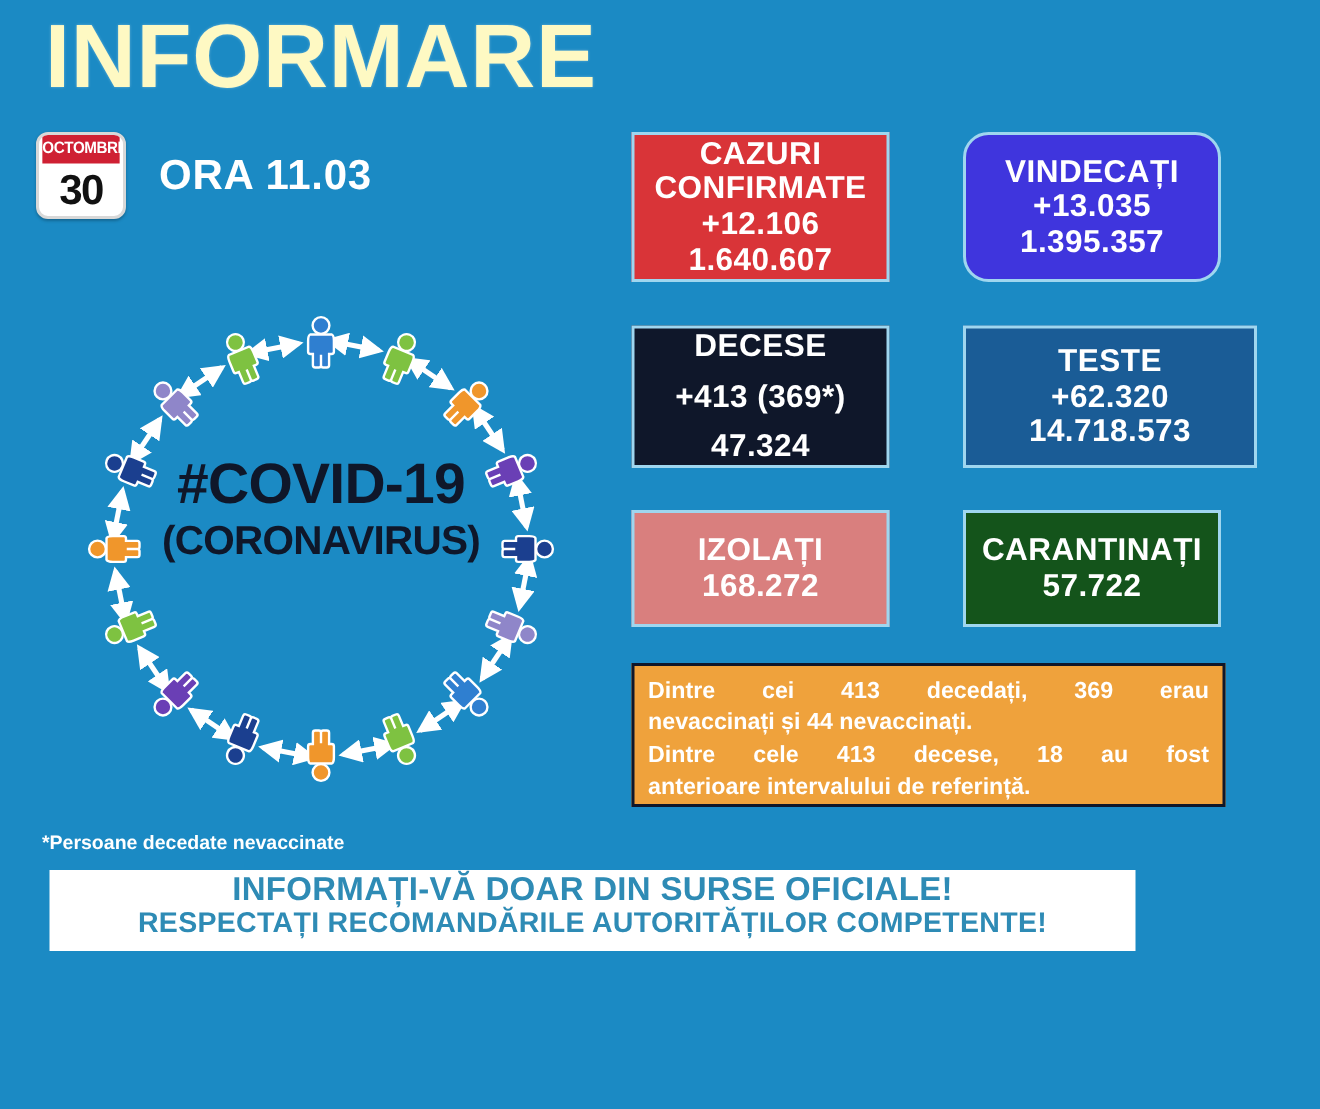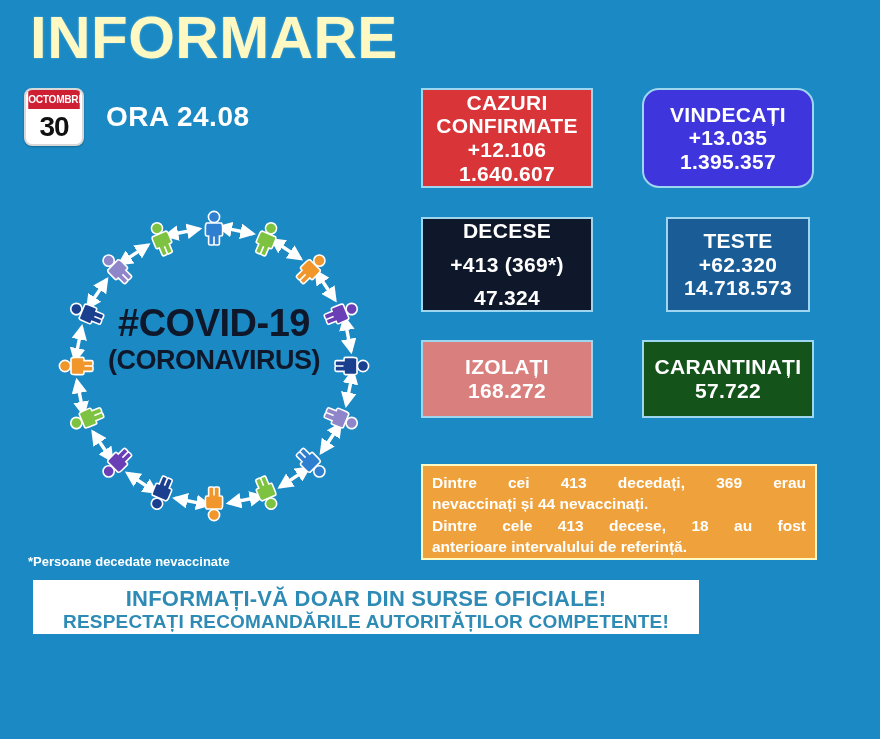--- a/index.html
+++ b/index.html
@@ -59,66 +59,66 @@
     color:#ffffff; text-align:center;
     display:flex; flex-direction:column; justify-content:center;
     line-height:1.12;
   }
   .card .card-label { font-size:21px; font-weight:bold; letter-spacing:0.3px; }
   .card .card-val   { font-size:21px; font-weight:bold; letter-spacing:0.3px; }
 
   #card-cazuri      { left:421px; top:88px;  width:172px; height:100px; background:#d93438; }
   #card-vindecati   { left:642px; top:88px;  width:172px; height:100px; background:#3f35dd; }
   #card-decese      { left:421px; top:217px; width:172px; height:95px;  background:#3d4a57; }
-  #card-teste       { left:642px; top:217px; width:144px; height:95px;  background:#1a5c96;margin-left:24px; }
+  #card-teste       { left:642px; top:217px; width:196px; height:95px;  background:#1a5c96; }
   #card-izolati     { left:421px; top:340px; width:172px; height:78px;  background:#d97f7e; }
   #card-carantinati { left:642px; top:340px; width:172px; height:78px;  background:#14541b; }
 
   
   #note {
-    position:absolute; left:421px; top:464px; width:396px; height:96px;
-    background:#efa23c; border:2px solid #fef9c3;
+    position:absolute; left:421px; top:442px; width:396px; height:96px;
+    background:#efa23c; border:2px solid #0f172a;
     padding:6px 9px 4px 9px;
     color:#ffffff; font-size:15.5px; font-weight:bold;
     line-height:1.38; text-align:justify;
   }
   #note p { margin:0; }
   #note p.last { text-align:left; }
   #note p.just { text-align:justify; text-align-last:justify; }
 
   
   #footnote {
     position:absolute; left:28px; top:554px;
     color:#ffffff; font-size:13px; font-weight:bold;
   }
 
   
   #banner {
-    position:absolute; left:33px; top:580px; width:666px; height:54px;
+    position:absolute; left:33px; top:580px; width:724px; height:54px;
     background:#ffffff;
-    display:flex; flex-direction:column; align-items:center; justify-content:flex-end;
+    display:flex; flex-direction:column; align-items:center; justify-content:flex-start;
     color:#2e8bb5;
   }
   #banner .b1 { font-size:22px; font-weight:bold; letter-spacing:0.2px; line-height:1.15; }
   #banner .b2 { font-size:19px; font-weight:bold; letter-spacing:0.2px; line-height:1.2; }
 
   
   #footer { position:absolute; left:0; top:645px; width:880px; height:94px; }
 </style>
 </head>
 <body style="background: rgb(27, 138, 196);">
 
 <div id="title">INFORMARE</div>
 
 <div id="date-row">
   <div class="calendar">
     <div class="cal-month">OCTOMBRIE</div>
     <div class="cal-day">30</div>
   </div>
-  <div id="hour">ORA 24.08</div>
+  <div id="hour">ORA 11.03</div>
 </div>
 
 <div id="ring-wrap">
   <svg viewBox="0 0 360 360" xmlns="http://www.w3.org/2000/svg">
     <defs>
       <g id="person">
         <circle cx="0" cy="-9" r="5.6"></circle>
         <path d="M -7.2 -3 Q -8.6 -2.4 -8.6 1.2 L -8.6 8.5 Q -8.6 10 -7 10 L -5.4 10 L -5.4 17.5 Q -5.4 19 -3.8 19 L -1.4 19 Q 0 19 0 17.5 L 0 10.5 L 0 17.5 Q 0 19 1.4 19 L 3.8 19 Q 5.4 19 5.4 17.5 L 5.4 10 L 7 10 Q 8.6 10 8.6 8.5 L 8.6 1.2 Q 8.6 -2.4 7.2 -3 Z"></path>
       </g>
       <marker id="ah" viewBox="0 0 10 10" refX="8" refY="5" markerWidth="4.6" markerHeight="4.6" orient="auto">

